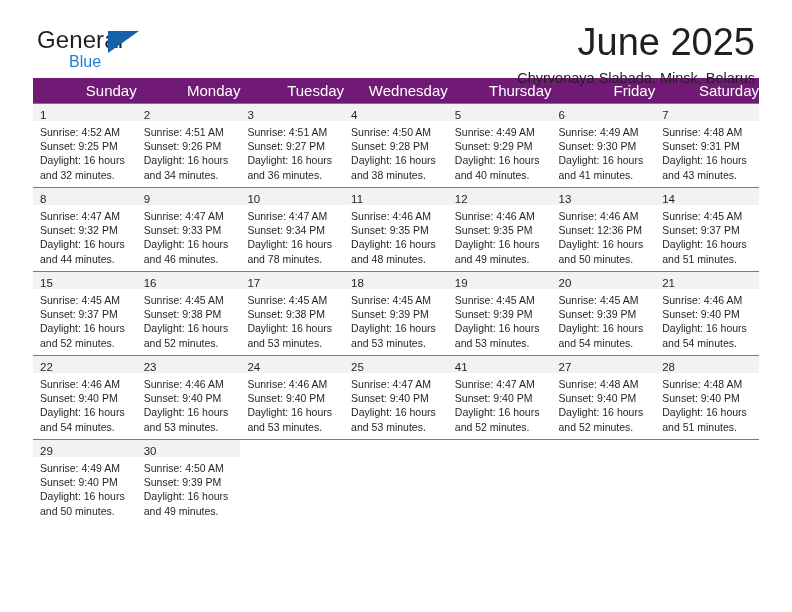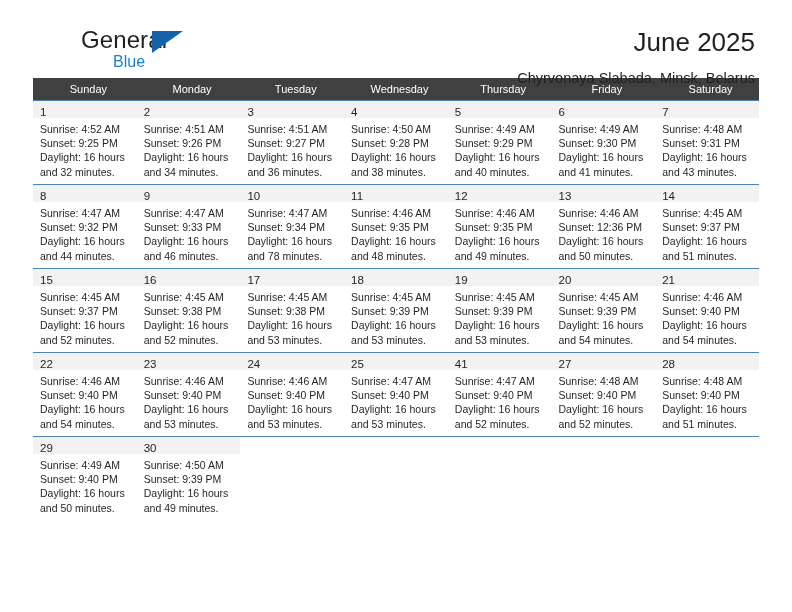--- a/index.html
+++ b/index.html
@@ -26,21 +26,20 @@
   .header {
     position: relative;
     height: 78px;
   }
   .logo {
     position: absolute;
     left: 4px;
     top: 27px;
     width: 180px;
     height: 52px;
-    margin-left: 44px;
   }
   .logo-general {
     font-size: 24px;
     color: #231f20;
     letter-spacing: .1px;
     line-height: 26px;
     display: block;
   }
   .logo-blue {
     font-size: 16px;
@@ -59,46 +58,46 @@
     border-left: 31px solid #1461a8;
     border-bottom: 22px solid transparent;
   }
   .titles {
     position: absolute;
     right: 4px;
     top: 24px;
     text-align: right;
   }
   .cal-title {
-    font-size: 26px;
+    font-size: 38px;
     font-weight: 400;
     color: #231f20;
     line-height: 36px;
     white-space: nowrap;
   }
   .cal-subtitle {
     font-size: 14.5px;
     color: #231f20;
     line-height: 20px;
     margin-top: 8px;
     white-space: nowrap;
   }
 
   
   .calendar {
     width: 726px;
     border-collapse: collapse;
     table-layout: fixed;
   }
   .calendar th {
-    background: #404040;
+    background: #701a75;
     color: #ffffff;
-    font-size: 11px;
+    font-size: 15px;
     font-weight: normal;
-    text-align: center;
+    text-align: right;
     padding: 4px 0 4px 7px;
     height: 14px;
     border: none;
   }
   .calendar td {
     vertical-align: top;
     border-top: 1px solid #4a83bd;
     padding: 0;
     height: 83px;
     width: 103.7px;

